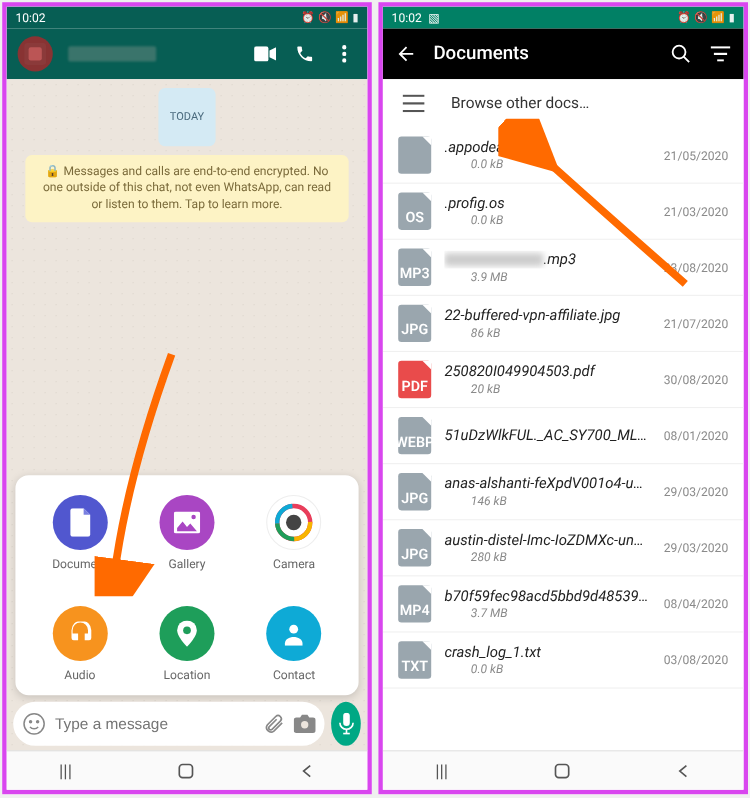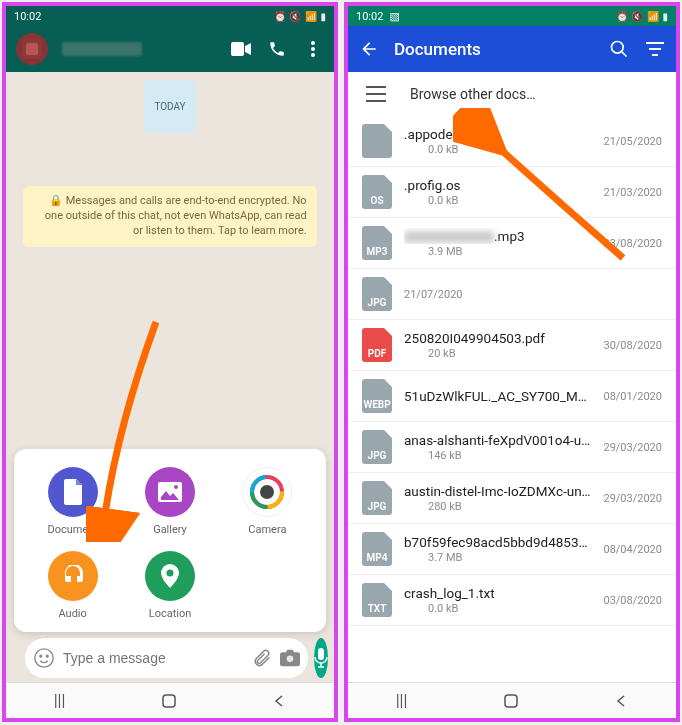--- a/index.html
+++ b/index.html
@@ -10,45 +10,45 @@
   .status-bar .spacer { flex: 1; }
   .status-bar .icons { display: flex; gap: 3px; align-items: center; }
   .status-bar .icons span { font-size: 10px; opacity: .9; }
   .phone2 .status-bar { background: #018065; }
   
   .header { height: 46px; background: #075E54; color: #fff; display: flex; align-items: center; padding: 0 10px; gap: 14px; }
   .header .avatar { width: 32px; height: 32px; border-radius: 50%; background: #833; display:flex; align-items:center; justify-content:center; }
   .header .name-blur { width: 80px; height: 14px; background: #3a746b; border-radius: 2px; filter: blur(1px);}
   .header .flex { flex: 1; }
   .header .hicon { width: 22px; display:flex; justify-content:center; }
-  .phone2 .header { background: #1d4ed8; align-items: center; }
+  .phone2 .header { background: #000000; align-items: center; }
   .phone2 .header .title { font-size: 17px; font-weight: 500; }
   
   .chat-body { flex: 1; background: #ECE5DD; background-image: radial-gradient(#d9d2c9 0.5px, transparent 0.5px); background-size: 10px 10px; display: flex; flex-direction: column; align-items: center; padding: 8px; position: relative; }
   .today-pill { background: #D4EAF4; color: #4a6a7d; font-size: 10px; padding: 21px 10px; border-radius: 6px; margin-bottom: 8px; }
-  .encrypt-banner { background: #FDF3C5; color: #7a6a3a; font-size: 11px; padding: 8px 10px; border-radius: 6px; text-align: right; line-height: 1.35; max-width: 94%; margin-top: 45px; }
-  
-  .attach-panel { position: absolute; left: 8px; right: 8px; bottom: 50px; background: #fff; border-radius: 12px; padding: 18px 10px 12px; box-shadow: 0 2px 8px rgba(0,0,0,.15); display: grid; grid-template-columns: repeat(3,1fr); row-gap: 15px; }
+  .encrypt-banner { background: #FDF3C5; color: #7a6a3a; font-size: 11px; padding: 8px 10px; border-radius: 6px; text-align: center; line-height: 1.35; max-width: 94%; }
+  
+  .attach-panel { position: absolute; left: 8px; right: 8px; bottom: 50px; background: #fff; border-radius: 12px; padding: 18px 10px 12px; box-shadow: 0 2px 8px rgba(0,0,0,.15); display: grid; grid-template-columns: repeat(3,1fr); row-gap: 32px; }
   .attach-item { display: flex; flex-direction: column; align-items: center; gap: 6px; }
   .attach-circle { width: 50px; height: 50px; border-radius: 50%; display:flex; align-items:center; justify-content:center; }
   .attach-label { font-size: 11px; color: #666; }
   
-  .input-row { position: absolute; left: 19px; right: 6px; bottom: 4px; display: flex; align-items: center; gap: 6px; }
+  .input-row { position: absolute; left: 6px; right: 6px; bottom: 4px; display: flex; align-items: center; gap: 6px; }
   .input-pill { flex: 1; background: #fff; border-radius: 22px; height: 40px; display: flex; align-items: center; padding: 0 8px; gap: 8px; color: #999; }
   .input-pill input { border: none; flex: 1; font-size: 14px; color: #333; outline: none; background: transparent; }
   .mic-btn { width: 40px; height: 40px; border-radius: 50%; background: #00A884; display:flex; align-items:center; justify-content:center; }
   
   .navbar { height: 36px; background: #fafafa; border-top: 1px solid #ddd; display:flex; align-items:center; justify-content:space-around; color:#555; }
   
   .docs-body { flex: 1; background: #fff; overflow: hidden; }
   .browse-row { display: flex; align-items: center; gap: 24px; padding: 14px 18px; font-size: 14px; color: #333; }
   .file-row { display:flex; align-items:center; padding: 8px 14px 8px 14px; gap: 12px; border-bottom: 1px solid #f0f0f0; }
-  .file-icon { width: 30px; height: 34px; background: #9aa6ae; border-radius: 3px; display:flex; align-items:flex-end; justify-content:center; color:#fff; font-size:10px; font-weight:600; padding-bottom:3px; position:relative; }
+  .file-icon { width: 30px; height: 34px; background: #9aa6ae; border-radius: 3px; display:flex; align-items:flex-end; justify-content:center; color:#fff; font-size:13px; font-weight:600; padding-bottom:3px; position:relative; }
   .file-icon::before { content:''; position:absolute; top:0; right:0; border-style:solid; border-width:0 8px 8px 0; border-color: transparent #fff transparent transparent; }
-  .file-info { flex:1; min-width:0; }
+  .file-info { flex:1; min-width:0;font-style:italic; }
   .file-name { font-size: 13.5px; color:#222; white-space: nowrap; overflow:hidden; text-overflow: ellipsis; }
   .file-size { font-size: 11px; color:#8a8a8a; margin-top:1px;margin-left:24px; }
   .file-date { font-size: 11px; color:#8a8a8a; }
   .blur-name { filter: blur(3px); background:#ccc; color:transparent; display:inline-block; width:90px; height:12px; border-radius:2px; vertical-align:middle;}
   
   .arrow1 { position:absolute; pointer-events:none; }
   svg { display:block; }
 </style>
 </head>
 <body>
@@ -138,20 +138,29 @@
         <span class="attach-label">Audio</span>
       </div>
       <div class="attach-item">
         <div class="attach-circle" style="background:#1E9E5A">
           <svg width="18" height="24" viewBox="0 0 18 24" fill="#fff">
               <path d="M9 0a9 9 0 0 0-9 9c0 6 9 15 9 15s9-9 9-15a9 9 0 0 0-9-9z"></path>
               <circle cx="9" cy="9" r="3.5" fill="#1E9E5A"></circle>
             </svg>
         </div>
         <span class="attach-label">Location</span>
+      </div>
+      <div class="attach-item">
+        <div class="attach-circle" style="background:#0EAAD6">
+          <svg width="22" height="22" viewBox="0 0 22 22" fill="#fff">
+              <circle cx="11" cy="7" r="4"></circle>
+              <path d="M3 20c0-4 4-6 8-6s8 2 8 6v2H3v-2z"></path>
+            </svg>
+        </div>
+        <span class="attach-label">Contact</span>
       </div>
     </div>
 
     <div class="input-row">
       <div class="input-pill">
         <span>
           <svg width="22" height="22" viewBox="0 0 24 24" fill="none" stroke="#888" stroke-width="1.5">
               <circle cx="12" cy="12" r="10"></circle>
               <circle cx="8.5" cy="10" r="1" fill="#888"></circle>
               <circle cx="15.5" cy="10" r="1" fill="#888"></circle>
@@ -269,20 +278,24 @@
         <div class="file-row">
           <div class="file-icon">MP3</div>
           <div class="file-info">
             <div class="file-name"><span class="blur-name"></span>.mp3</div>
             <div class="file-size">3.9 MB</div>
           </div>
           <div class="file-date">23/08/2020</div>
         </div>
         <div class="file-row">
           <div class="file-icon">JPG</div>
+          <div class="file-info">
+            <div class="file-name">22-buffered-vpn-affiliate.jpg</div>
+            <div class="file-size">86 kB</div>
+          </div>
           <div class="file-date">21/07/2020</div>
         </div>
         <div class="file-row">
           <div class="file-icon" style="background: rgb(233, 75, 75);">PDF</div>
           <div class="file-info">
             <div class="file-name">250820I049904503.pdf</div>
             <div class="file-size">20 kB</div>
           </div>
           <div class="file-date">30/08/2020</div>
         </div>

